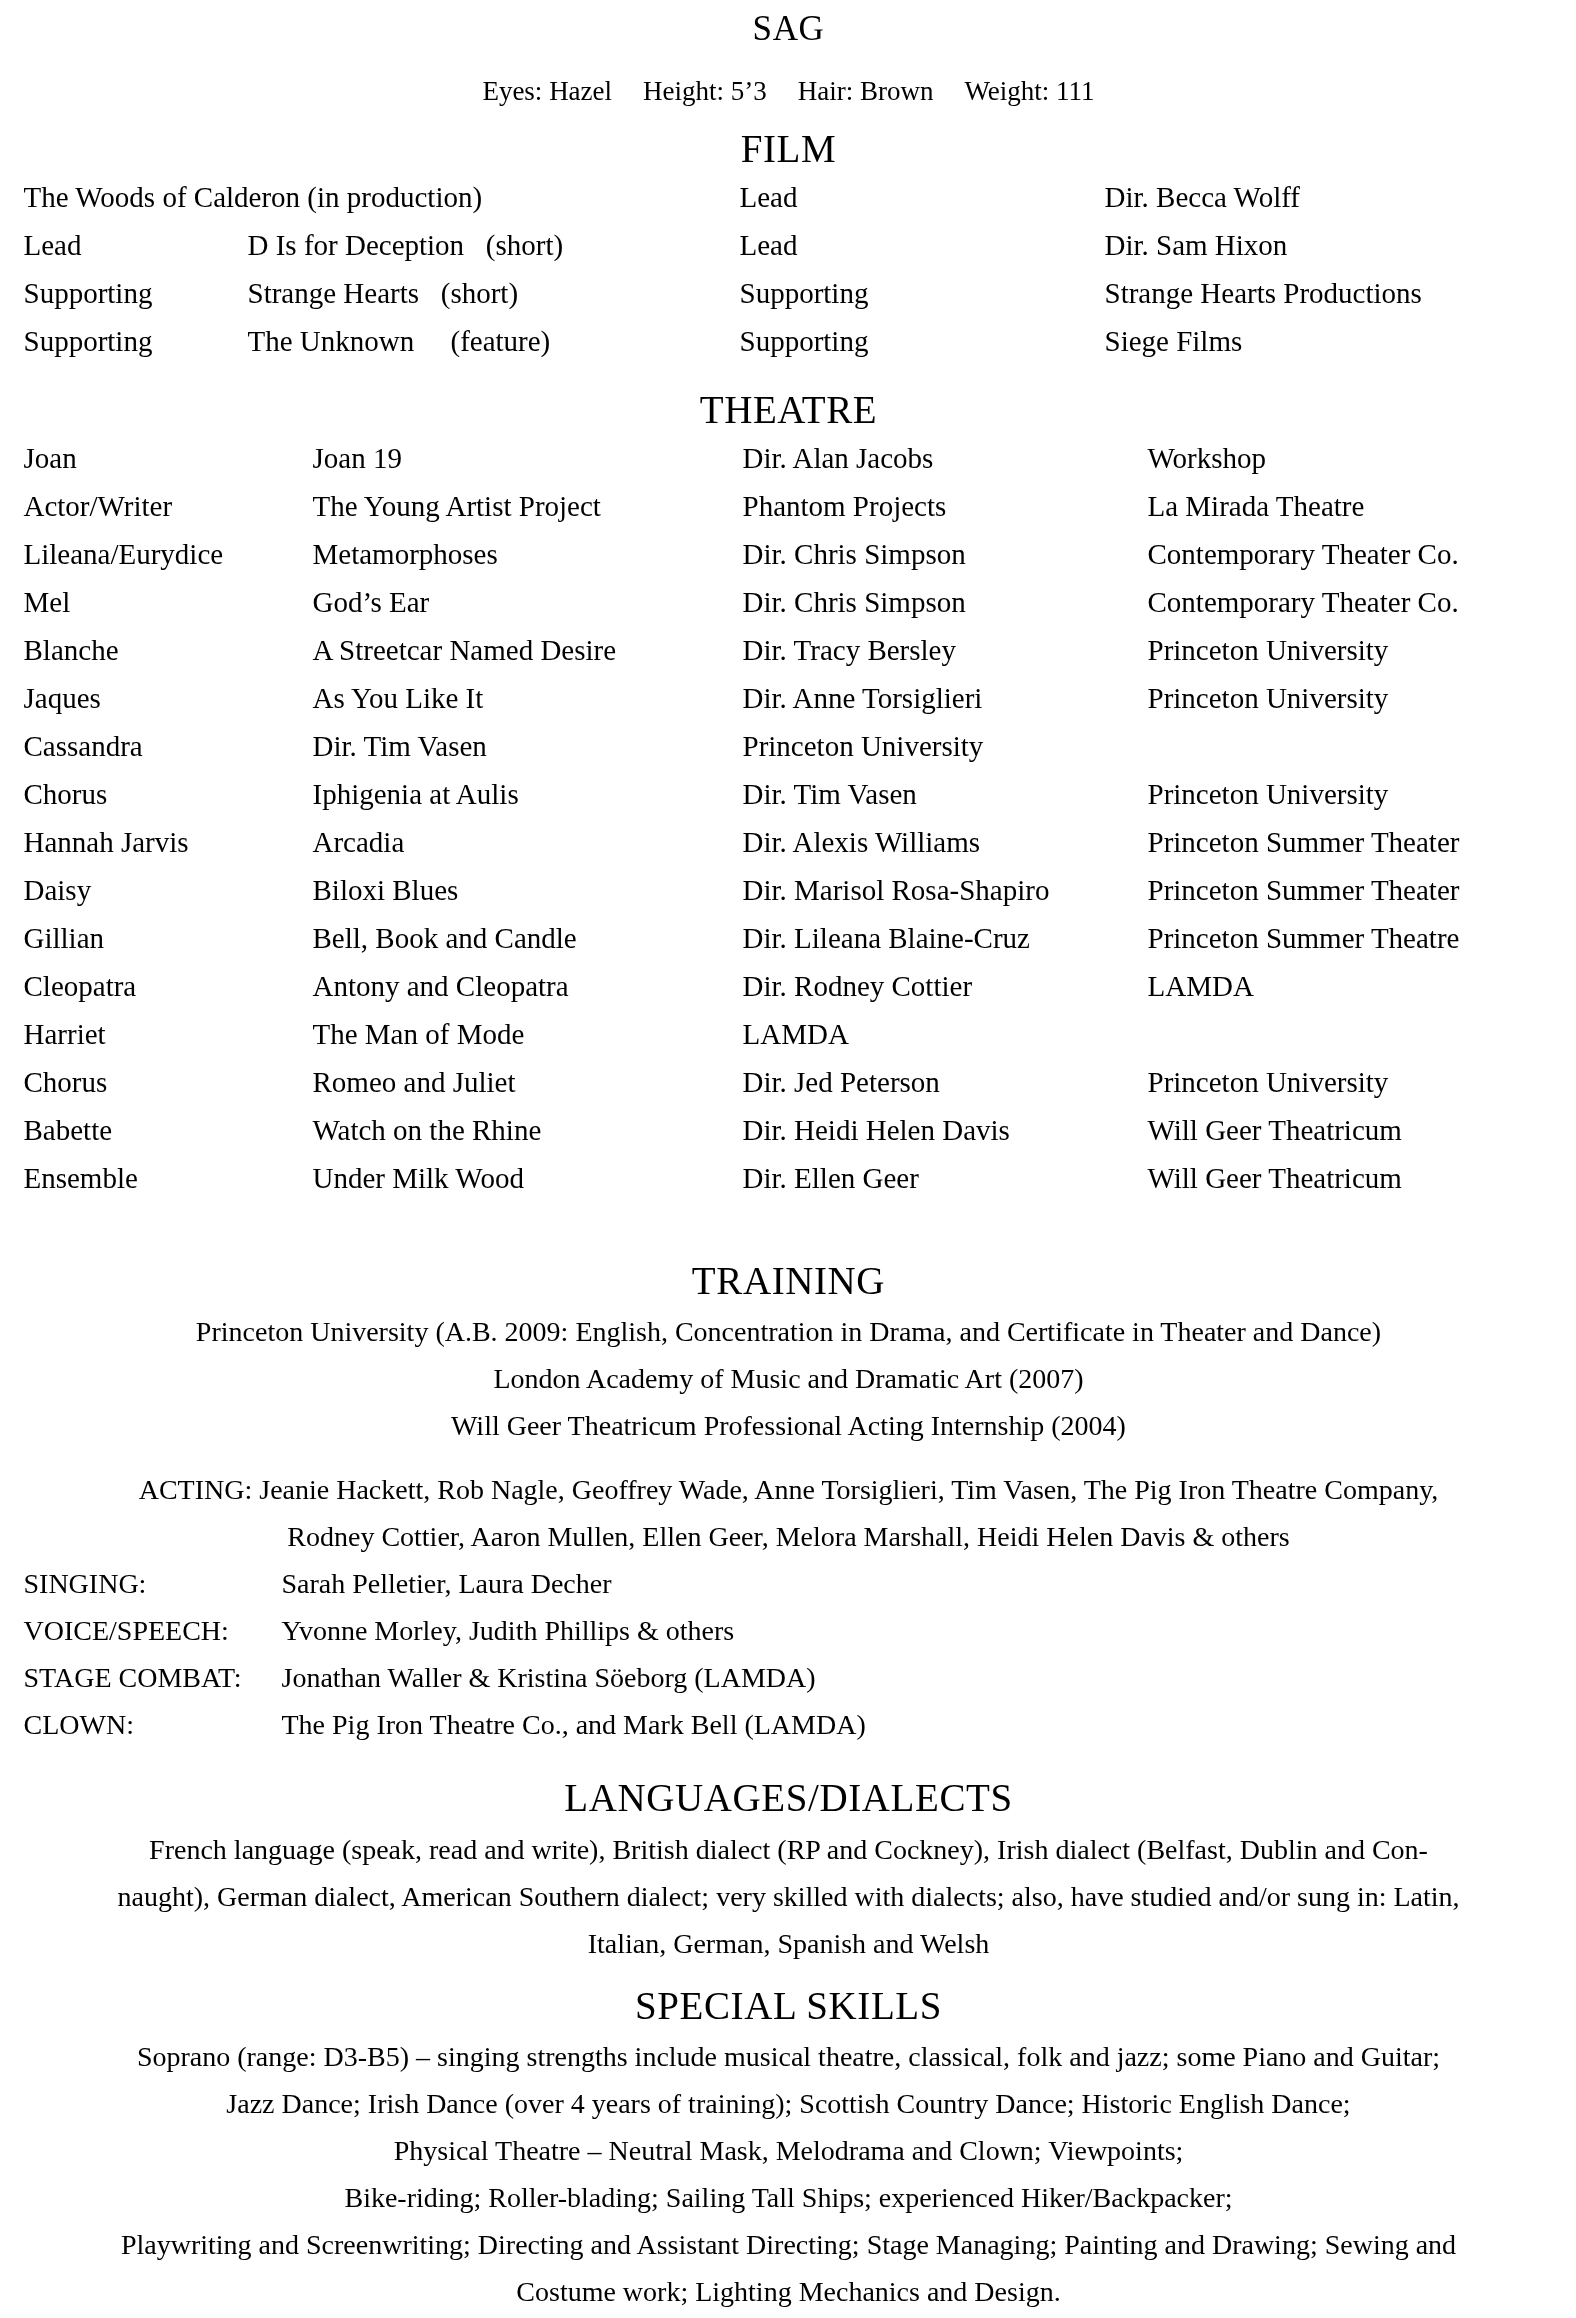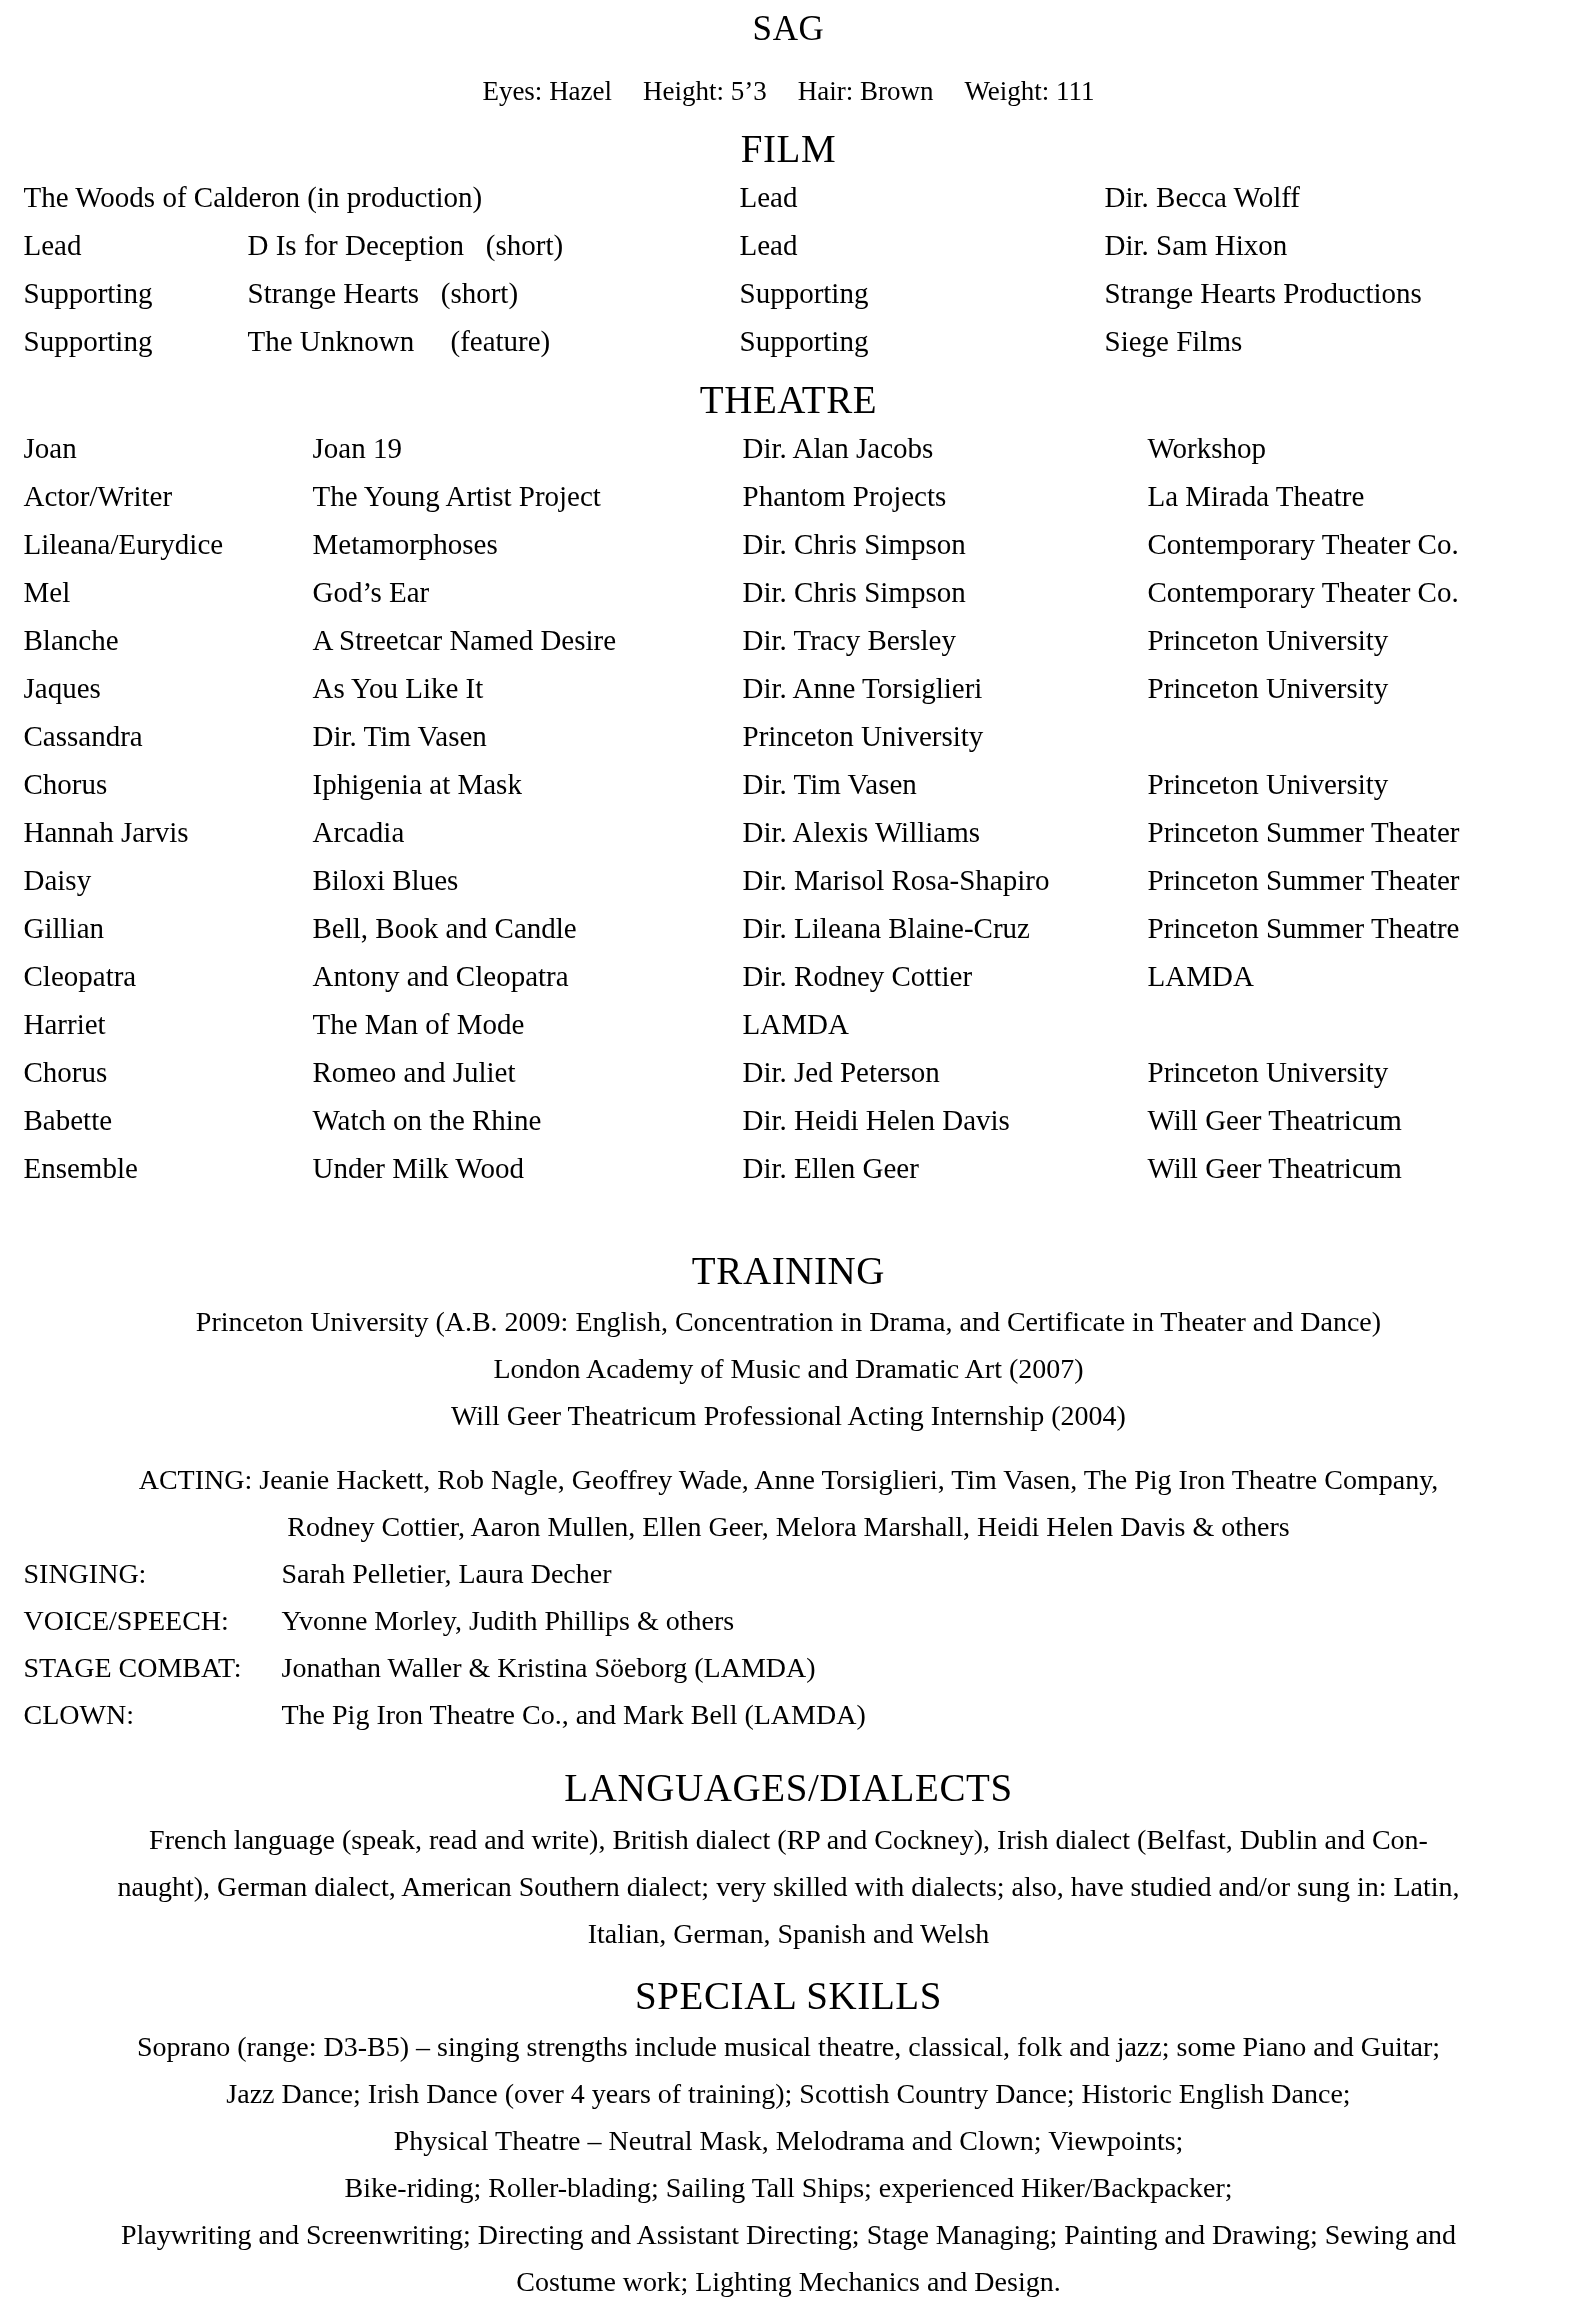--- a/index.html
+++ b/index.html
@@ -6,21 +6,21 @@
   body{width:1577px;height:2319px;color:#000;font-family:"Liberation Serif",serif;-webkit-font-smoothing:antialiased}
   .page{padding:11px 23.5px 0}
   .h{font-weight:normal;margin:0;text-align:center;font-size:39px;line-height:1;letter-spacing:0.6px}
   h1.h{font-size:35px}
   .stats{display:flex;justify-content:center;gap:31px;font-size:27px;line-height:1;margin-top:32px;white-space:nowrap}
   .tbl{margin-top:5px}
   .trow{display:grid;font-size:29px;line-height:48px;white-space:nowrap}
   .trow.film{grid-template-columns:224px 492px 365px 1fr}
   .trow.theatre{grid-template-columns:289px 430px 405px 1fr}
   .sec-film{margin-top:23.5px}
-  .sec-theatre{margin-top:15px}
+  .sec-theatre{margin-top:25px}
   .sec-training{margin-top:59px}
   .sec-lang{margin-top:30px}
   .sec-skills{margin-top:18.5px}
   .lines{margin-top:8.7px}
   .pline{font-size:28px;line-height:47px;white-space:nowrap;text-align:center}
   .pline.left{text-align:center}
   .acting{margin-top:17.3px}
   .coach{display:grid;grid-template-columns:258px 1fr;font-size:28px;line-height:47px;white-space:nowrap}
 </style>
 </head>
@@ -103,21 +103,21 @@
       <div>Dir. Anne Torsiglieri</div>
       <div>Princeton University</div>
     </div>
     <div class="trow theatre">
       <div>Cassandra</div>
       <div>Dir. Tim Vasen</div>
       <div>Princeton University</div>
     </div>
     <div class="trow theatre">
       <div>Chorus</div>
-      <div>Iphigenia at Mask</div>
+      <div>Iphigenia at Aulis</div>
       <div>Dir. Tim Vasen</div>
       <div>Princeton University</div>
     </div>
     <div class="trow theatre">
       <div>Hannah Jarvis</div>
       <div>Arcadia</div>
       <div>Dir. Alexis Williams</div>
       <div>Princeton Summer Theater</div>
     </div>
     <div class="trow theatre">

